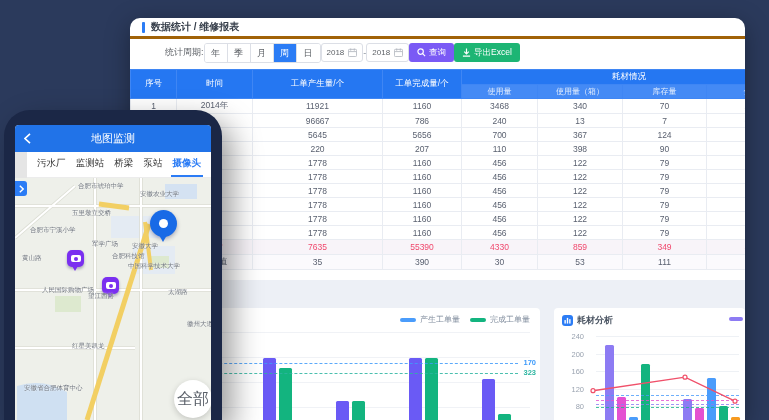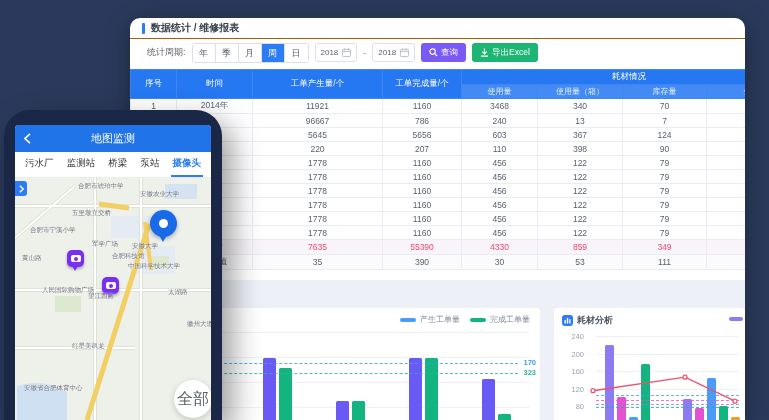--- a/index.html
+++ b/index.html
@@ -2,24 +2,24 @@
 <html><head>
 <meta charset="utf-8">
 <style>
   html,body{margin:0;padding:0;}
   *{box-sizing:border-box;font-family:"Liberation Sans",sans-serif;}
   .stage{position:relative;width:769px;height:420px;background:#2b3a5c;overflow:hidden;}
 
   
   .dash{position:absolute;left:130px;top:18px;width:615px;height:402px;background:#fff;
         border-radius:10px 10px 0 0;overflow:hidden;box-shadow:0 6px 24px rgba(0,0,0,.35);}
-  .crumb-row{position:relative;height:21px;border-bottom:1px solid #a16207;display:flex;align-items:center;}
+  .crumb-row{position:relative;height:21px;border-bottom:3px solid #a16207;display:flex;align-items:center;}
   .crumb-bar{width:3px;height:11px;background:#2b7cf5;margin-left:12px;border-radius:1px;}
   .crumb{font-size:10px;color:#38404c;margin-left:6px;font-weight:bold;}
-  .filter-row{display:flex;align-items:center;gap:6px;padding-left:17px;height:27px;}
+  .filter-row{display:flex;align-items:center;padding-left:17px;height:27px;margin-left:18px;}
   .f-label{font-size:9px;color:#5f6368;}
   .seg{display:flex;border:1px solid #dcdfe6;border-radius:3px;overflow:hidden;}
   .seg span{width:23px;height:18px;line-height:18px;text-align:center;font-size:9px;color:#5f6368;
             border-right:1px solid #dcdfe6;background:#fff;cursor:pointer;}
   .seg span:last-child{border-right:none;}
   .seg span.on{background:#2b7cf5;color:#fff;}
   .sel,.inp{height:19px;line-height:17px;border:1px solid #dcdfe6;border-radius:3px;background:#fff;
             font-size:8px;color:#5f6368;padding:0 5px;white-space:nowrap;display:flex;align-items:center;gap:4px;}
   .sep{font-size:9px;color:#8a919c;}
   .btn{height:19px;border:none;border-radius:3px;color:#fff;font-size:8.5px;display:flex;
@@ -58,21 +58,21 @@
 
   
   .phone{position:absolute;left:4px;top:110px;width:218px;height:310px;background:#1b2746;
          border-radius:26px 26px 0 0;z-index:5;box-shadow:10px 12px 30px rgba(0,0,0,.4);}
   .screen{position:absolute;left:11px;right:11px;top:15px;bottom:0;background:#e5e5e5;
           border-radius:4px 4px 0 0;overflow:hidden;}
   .p-header{position:relative;height:27px;background:#2173e8;display:flex;align-items:center;justify-content:center;}
   .p-title{color:#fff;font-size:11px;}
   .back{position:absolute;left:9px;top:8px;}
   .p-tabs{height:26px;display:flex;align-items:stretch;justify-content:space-between;
-          padding:0 8px;border-bottom:1px solid #ececec;background:#fff;}
+          padding:0 8px;border-bottom:1px solid #ececec;background:#fff;margin-left:12px;}
   .p-tabs span{font-size:9.5px;color:#333;display:flex;align-items:center;padding:0 2px;
                border-bottom:2.5px solid transparent;cursor:pointer;}
   .p-tabs span.on{color:#2b7cf5;border-bottom-color:#2b7cf5;font-weight:bold;}
   .p-map{position:absolute;left:0;right:0;top:53px;bottom:0;background:#eef0ea;overflow:hidden;}
   .map-label{position:absolute;font-size:6.5px;color:#70767f;white-space:nowrap;
              text-shadow:0 0 2px #fff;}
   .pin{position:absolute;width:27px;height:27px;border-radius:50%;background:#186ae6;box-shadow:0 2px 4px rgba(0,0,60,.3);}
   .pin::after{content:"";position:absolute;left:9px;top:9px;width:9px;height:9px;border-radius:50%;background:#fff;}
   .pin .tail{position:absolute;left:9px;top:25px;width:0;height:0;border-left:4.5px solid transparent;
              border-right:4.5px solid transparent;border-top:7px solid #186ae6;}
@@ -188,21 +188,21 @@
             <td>240</td>
             <td>13</td>
             <td>7</td>
             <td>690</td>
           </tr>
           <tr>
             <td></td>
             <td></td>
             <td>5645</td>
             <td>5656</td>
-            <td>603</td>
+            <td>700</td>
             <td>367</td>
             <td>124</td>
             <td>129</td>
           </tr>
           <tr>
             <td></td>
             <td></td>
             <td>220</td>
             <td>207</td>
             <td>110</td>

